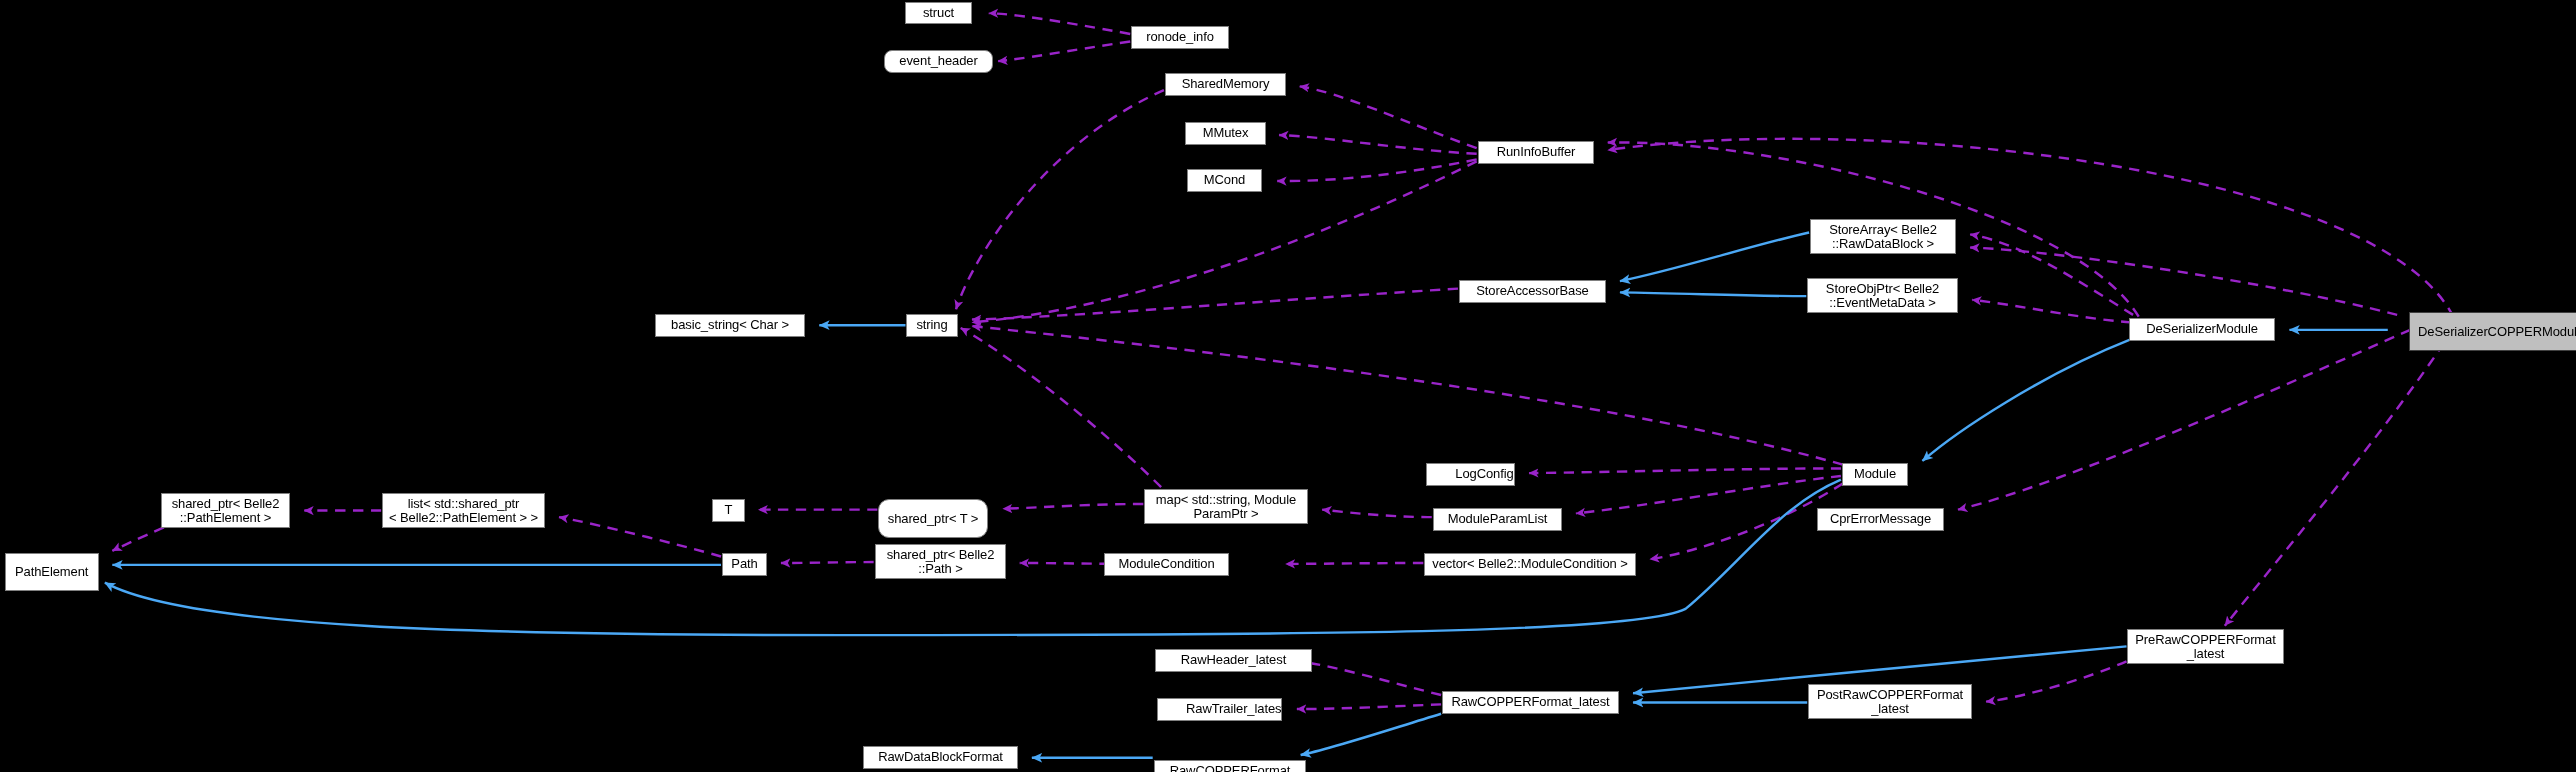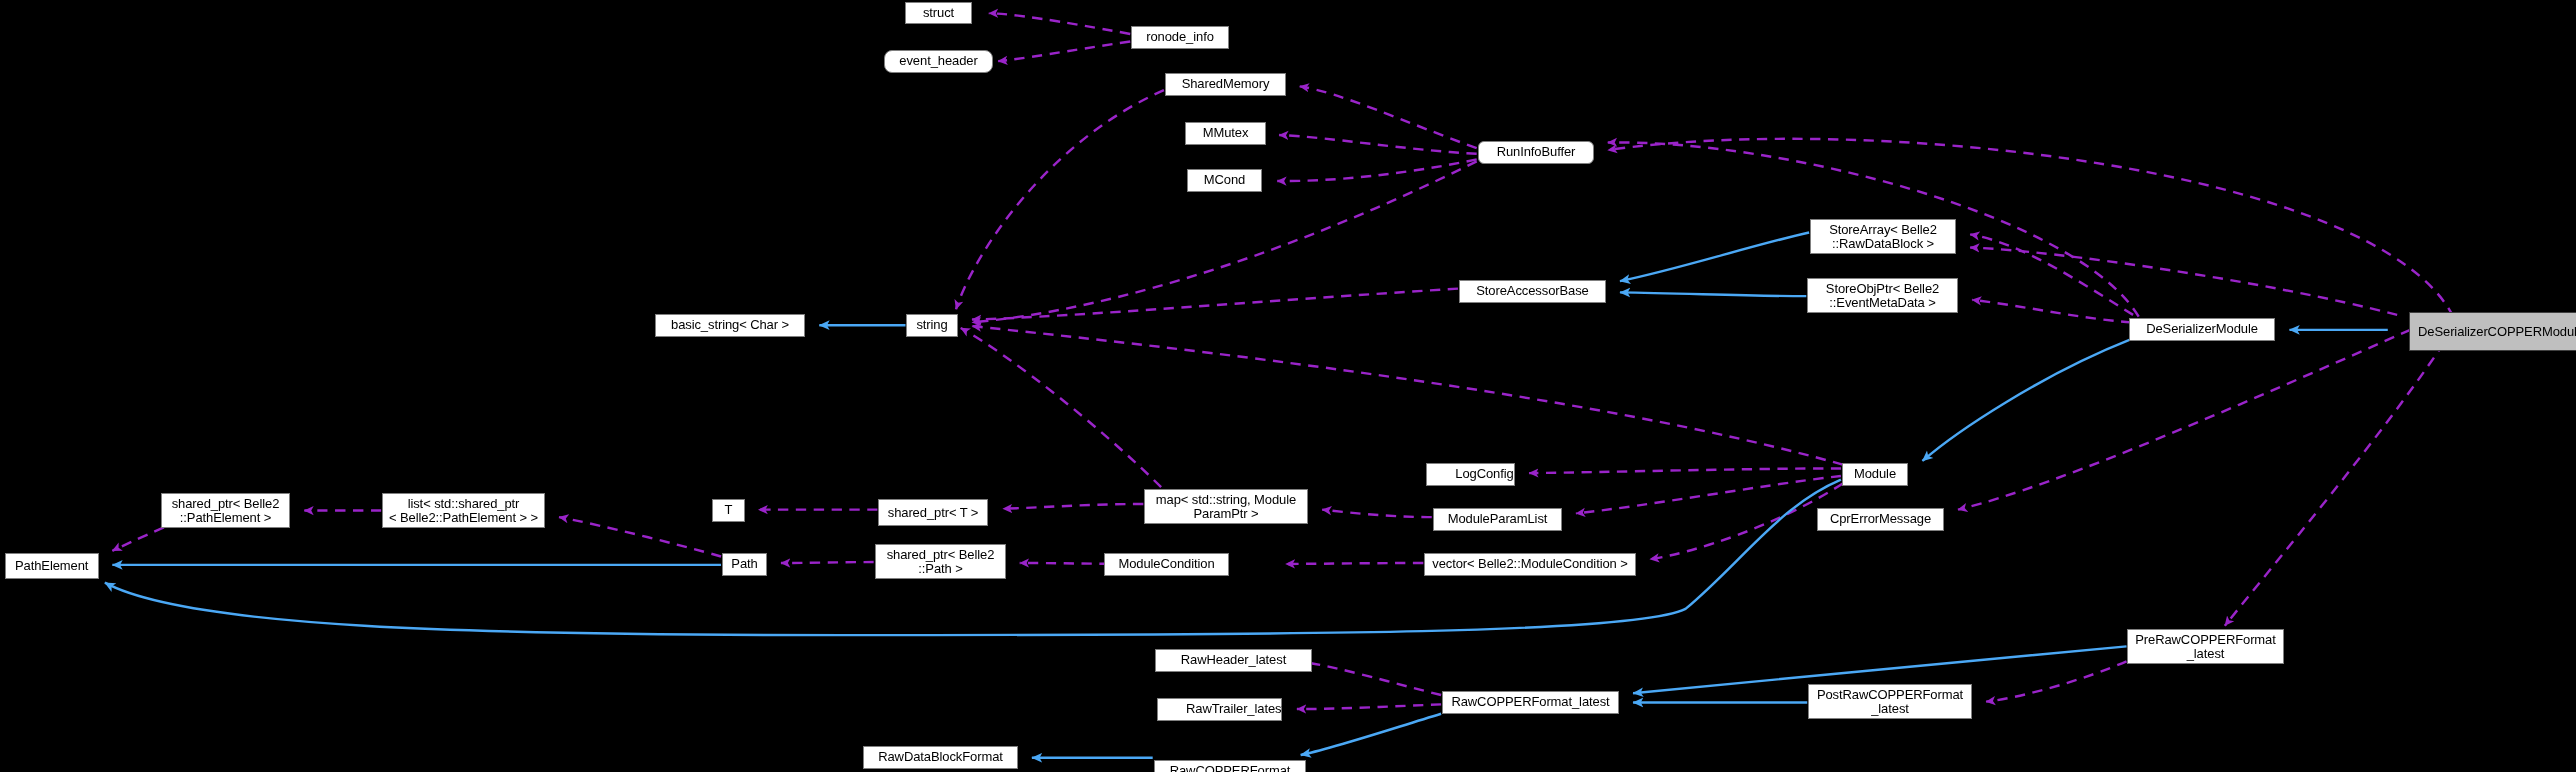--- a/index.html
+++ b/index.html
@@ -155,43 +155,43 @@
     </g>
   </svg>
 
   <div id="nodes-layer">
       <div class="node-box" style="left: 905px; top: 1.9px; width: 67px; height: 22.5px;"><span class="node-label">struct</span></div>
       <div class="node-box" style="left: 884px; top: 50px; width: 109px; height: 22.5px; border-radius: 8px;"><span class="node-label">event_header</span></div>
       <div class="node-box" style="left: 1131px; top: 26px; width: 98px; height: 22.5px;"><span class="node-label">ronode_info</span></div>
       <div class="node-box" style="left: 1165px; top: 73px; width: 121px; height: 22.5px;"><span class="node-label">SharedMemory</span></div>
       <div class="node-box" style="left: 1185px; top: 122px; width: 81px; height: 22.5px;"><span class="node-label">MMutex</span></div>
       <div class="node-box" style="left: 1187px; top: 169px; width: 75px; height: 22.5px;"><span class="node-label">MCond</span></div>
-      <div class="node-box" style="left: 1478px; top: 141px; width: 116px; height: 22.5px; border-radius: 6px;"><span class="node-label">RunInfoBuffer</span></div>
+      <div class="node-box" style="left: 1478px; top: 141px; width: 116px; height: 22.5px;"><span class="node-label">RunInfoBuffer</span></div>
       <div class="node-box" style="left: 1810px; top: 219px; width: 146px; height: 35px;"><span class="node-label">StoreArray&lt; Belle2
 ::RawDataBlock &gt;</span></div>
       <div class="node-box" style="left: 1807px; top: 278px; width: 151px; height: 35px;"><span class="node-label">StoreObjPtr&lt; Belle2
 ::EventMetaData &gt;</span></div>
       <div class="node-box" style="left: 1459px; top: 280px; width: 147px; height: 22.5px;"><span class="node-label">StoreAccessorBase</span></div>
       <div class="node-box" style="left: 655px; top: 314px; width: 150px; height: 22.5px;"><span class="node-label">basic_string&lt; Char &gt;</span></div>
       <div class="node-box" style="left: 906px; top: 314px; width: 52px; height: 22.5px;"><span class="node-label">string</span></div>
       <div class="node-box" style="left: 2129px; top: 318px; width: 146px; height: 22.5px;"><span class="node-label">DeSerializerModule</span></div>
       <div class="node-box highlight" style="left: 2389px; top: 312px; width: 184px; height: 39px; margin-left: 20px;"><span class="node-label">DeSerializerCOPPERModule</span></div>
       <div class="node-box" style="left: 1842px; top: 463px; width: 66px; height: 22.5px;"><span class="node-label">Module</span></div>
       <div class="node-box" style="left: 1426px; top: 463px; width: 89px; height: 22.5px; padding-left: 28px;"><span class="node-label">LogConfig</span></div>
       <div class="node-box" style="left: 161px; top: 493px; width: 129px; height: 35px;"><span class="node-label">shared_ptr&lt; Belle2
 ::PathElement &gt;</span></div>
       <div class="node-box" style="left: 382px; top: 493px; width: 163px; height: 35px;"><span class="node-label">list&lt; std::shared_ptr
 &lt; Belle2::PathElement &gt; &gt;</span></div>
       <div class="node-box" style="left: 712px; top: 499px; width: 33px; height: 22.5px;"><span class="node-label">T</span></div>
-      <div class="node-box" style="left: 878px; top: 499px; width: 110px; height: 27px;"><span class="node-label">shared_ptr&lt; T &gt;</span></div>
+      <div class="node-box" style="left: 878px; top: 499px; width: 110px; height: 39px; border-radius: 11px;"><span class="node-label">shared_ptr&lt; T &gt;</span></div>
       <div class="node-box" style="left: 1144px; top: 489px; width: 164px; height: 35px;"><span class="node-label">map&lt; std::string, Module
 ParamPtr &gt;</span></div>
       <div class="node-box" style="left: 1817px; top: 508px; width: 127px; height: 22.5px;"><span class="node-label">CprErrorMessage</span></div>
       <div class="node-box" style="left: 1433px; top: 508px; width: 129px; height: 22.5px;"><span class="node-label">ModuleParamList</span></div>
-      <div class="node-box" style="left: 4.7px; top: 553px; width: 94px; height: 26px;"><span class="node-label">PathElement</span></div>
+      <div class="node-box" style="left: 4.7px; top: 553px; width: 94px; height: 38px;"><span class="node-label">PathElement</span></div>
       <div class="node-box" style="left: 722px; top: 553px; width: 45px; height: 22.5px;"><span class="node-label">Path</span></div>
       <div class="node-box" style="left: 875px; top: 544px; width: 131px; height: 35px;"><span class="node-label">shared_ptr&lt; Belle2
 ::Path &gt;</span></div>
       <div class="node-box" style="left: 1104px; top: 553px; width: 125px; height: 22.5px; justify-content: flex-end;"><span class="node-label">ModuleCondition</span></div>
       <div class="node-box" style="left: 1424px; top: 553px; width: 212px; height: 22.5px;"><span class="node-label">vector&lt; Belle2::ModuleCondition &gt;</span></div>
       <div class="node-box" style="left: 1155px; top: 649px; width: 157px; height: 22.5px;"><span class="node-label">RawHeader_latest</span></div>
       <div class="node-box" style="left: 1157px; top: 698px; width: 125px; height: 22.5px; padding-left: 28px;"><span class="node-label">RawTrailer_latest</span></div>
       <div class="node-box" style="left: 1442px; top: 691px; width: 177px; height: 22.5px;"><span class="node-label">RawCOPPERFormat_latest</span></div>
       <div class="node-box" style="left: 1808px; top: 684px; width: 164px; height: 35px;"><span class="node-label">PostRawCOPPERFormat
 _latest</span></div>

